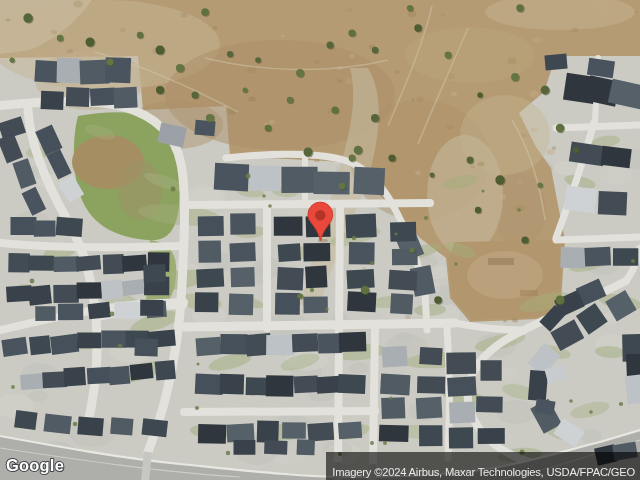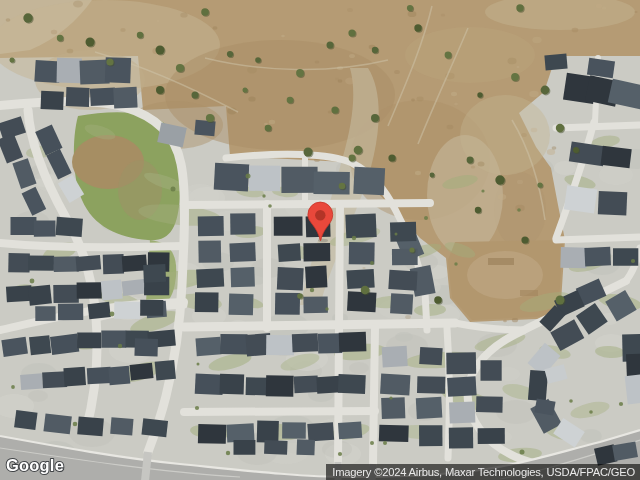--- a/index.html
+++ b/index.html
@@ -1,18 +1,18 @@
 <!DOCTYPE html>
 <html><head><meta charset="utf-8"><style>
 html,body{margin:0;padding:0;width:640px;height:480px;overflow:hidden;background:#cbcbc4;
 font-family:"Liberation Sans",sans-serif;}
 #map{position:absolute;left:0;top:0;width:640px;height:480px;}
 #glogo{position:absolute;left:5px;bottom:4px;z-index:5;}
 #attrib{position:absolute;right:0;bottom:0;height:16px;line-height:16px;background:rgba(0,0,0,0.6);
-color:#eaeaea;font-size:11.2px;letter-spacing:-0.2px;padding:0 5px 0 6px;z-index:5;}
+color:#eaeaea;font-size:11.2px;letter-spacing:-0.2px;padding:12px 5px 0 6px;z-index:5;}
 </style></head>
 <body>
 
 <svg id="map" width="640" height="480" viewBox="0 0 640 480">
 
 <rect x="0" y="0" width="640" height="480" fill="#cbcbc4"></rect>
 
 <ellipse cx="207" cy="198" rx="18" ry="11" fill="#d4d4ce" opacity="0.45"></ellipse>
 <ellipse cx="526" cy="180" rx="17" ry="10" fill="#c0c1bb" opacity="0.45"></ellipse>
 <ellipse cx="24" cy="289" rx="9" ry="5" fill="#d4d4ce" opacity="0.45"></ellipse>

